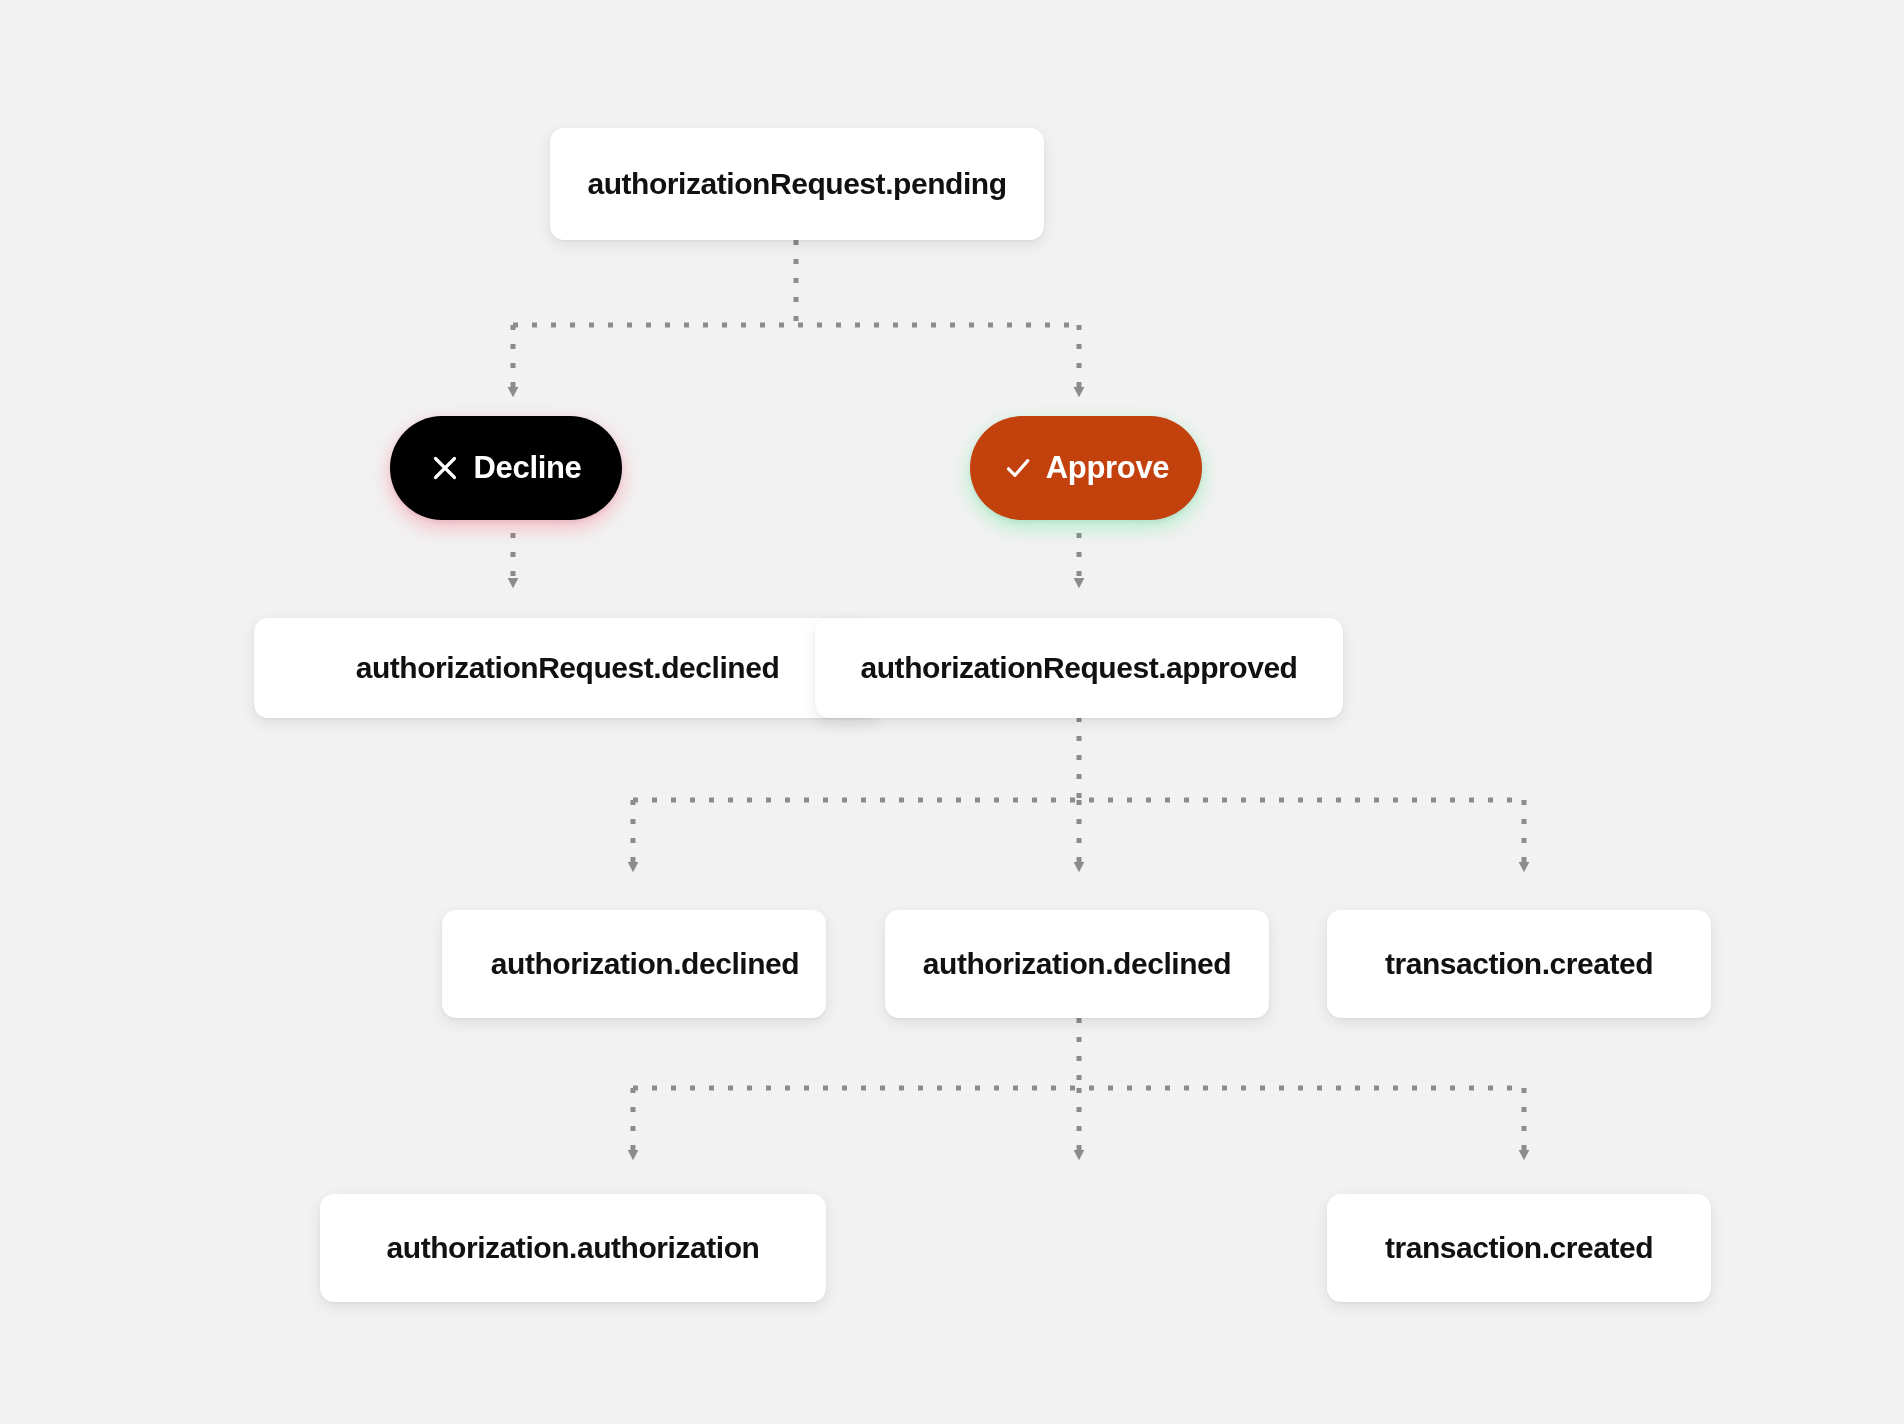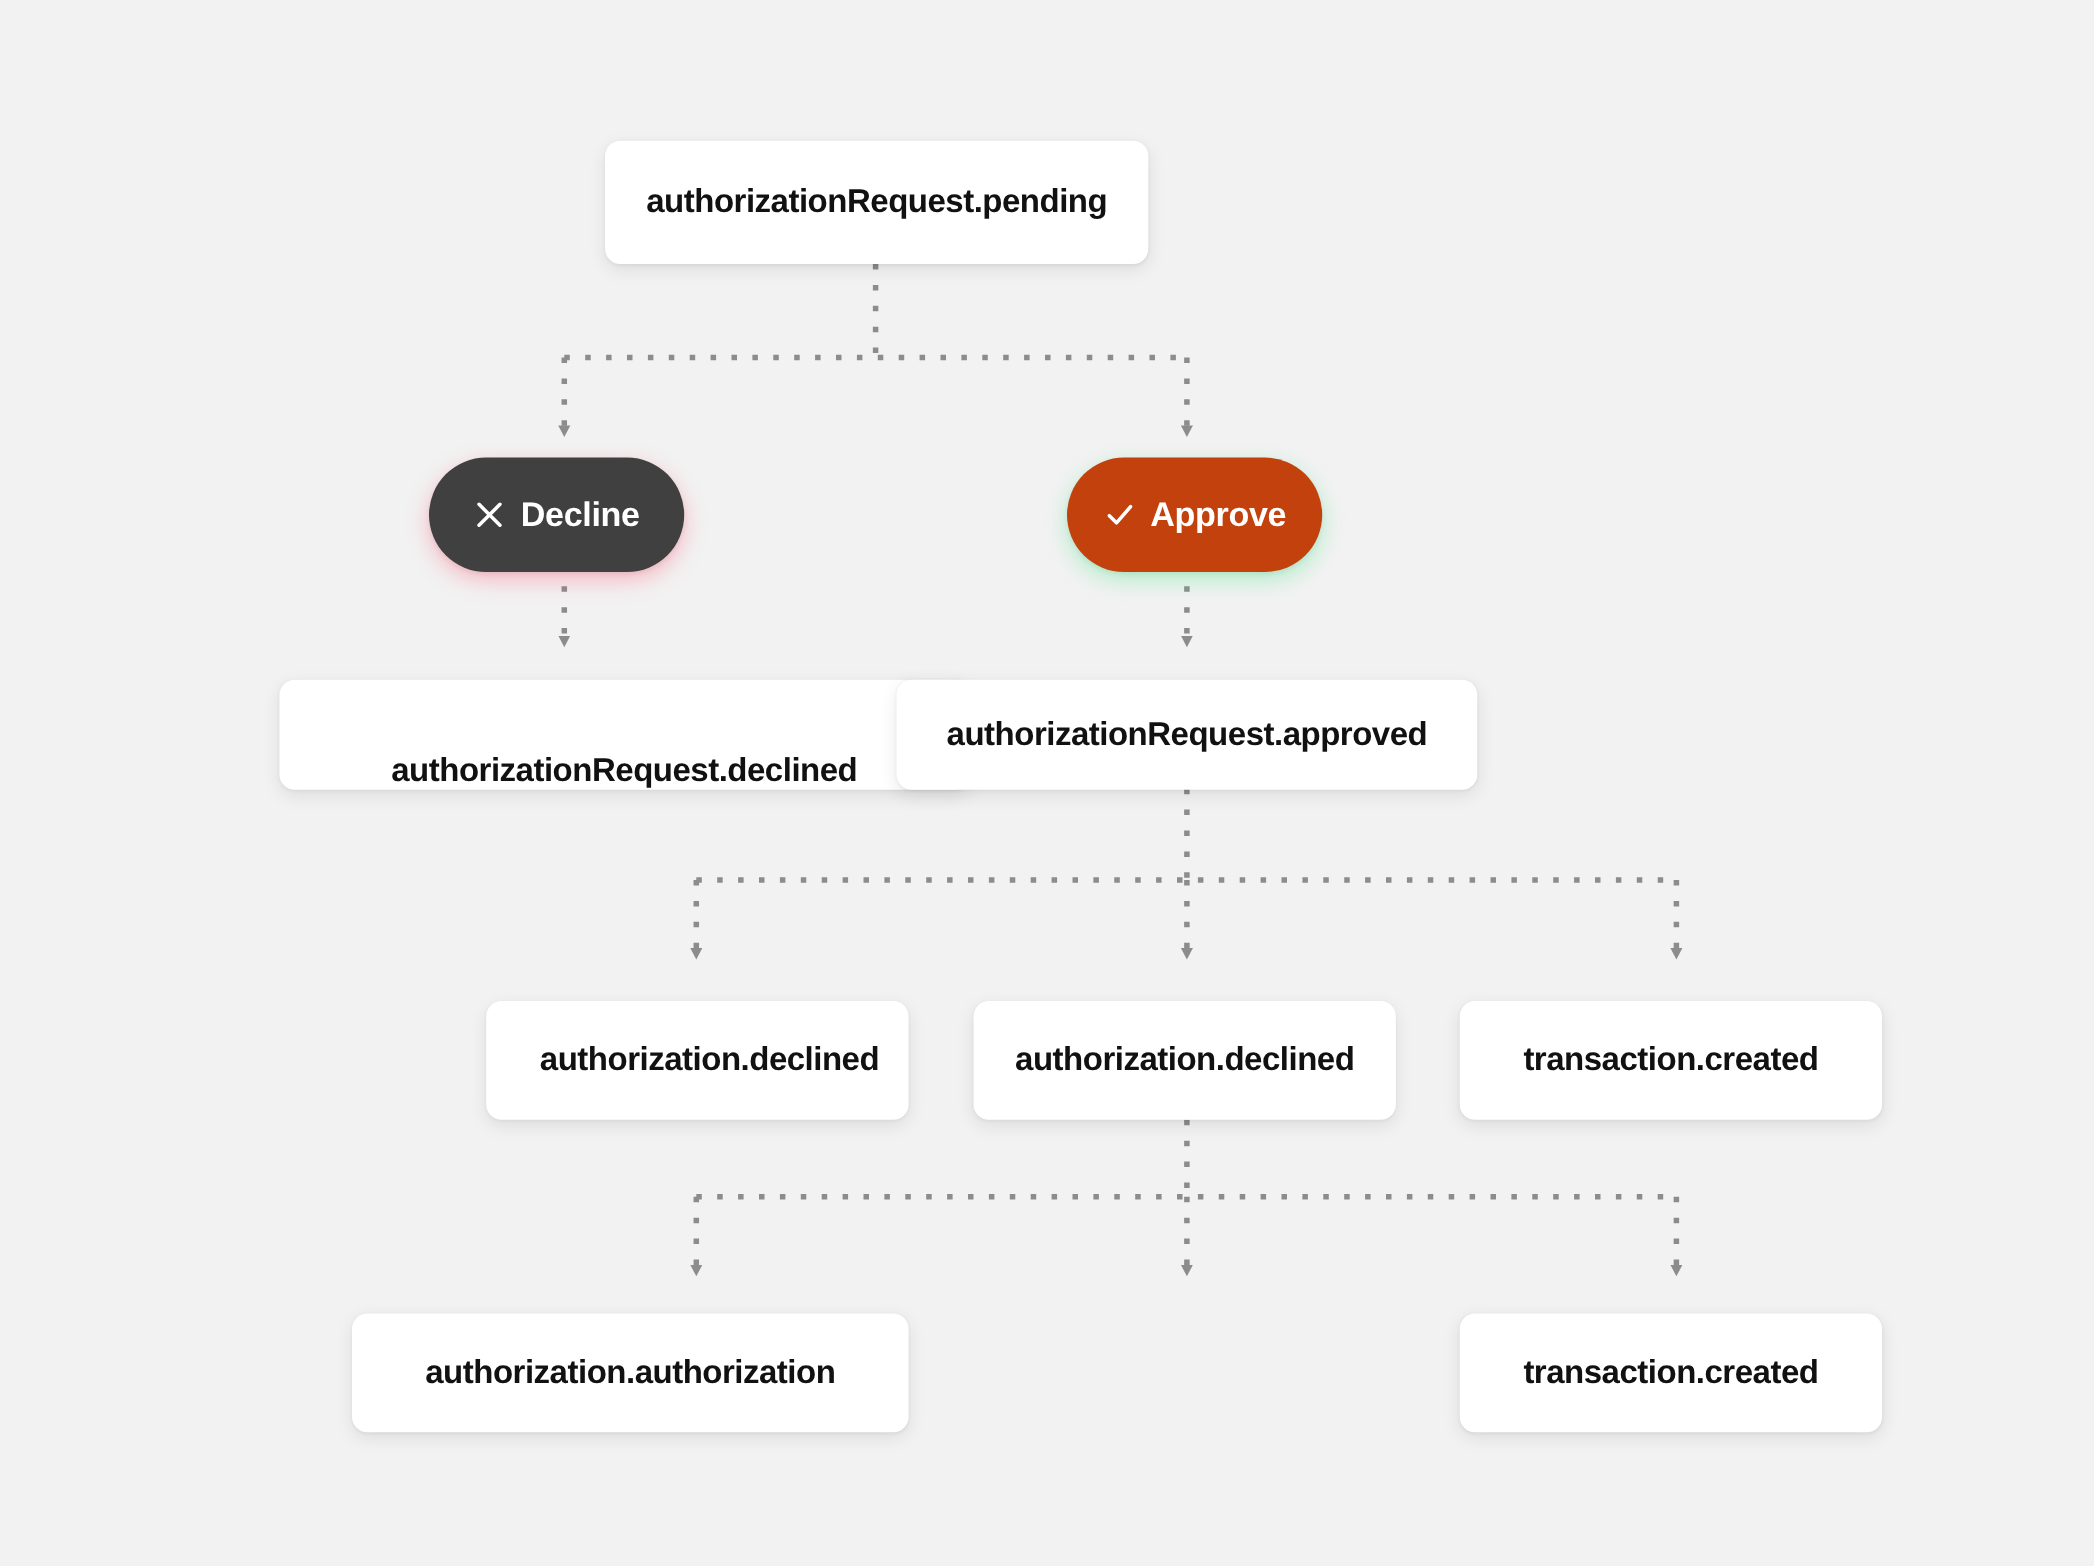--- a/index.html
+++ b/index.html
@@ -80,21 +80,21 @@
     align-items: center;
     justify-content: center;
     width: 30px;
     height: 30px;
     flex: 0 0 auto;
   }
 
   .pill .pill-icon svg { display: block; }
 
   .pill-decline {
-    background: #404040;
+    background: #000000;
     box-shadow: 0 7px 20px rgba(251,74,106,0.34),
                 0 2px 5px rgba(0,0,0,0.07);
   }
 
   .pill-approve {
     background: #c2410c;
     box-shadow: 0 7px 20px rgba(50,226,122,0.34),
                 0 2px 5px rgba(0,0,0,0.07);
   }
 </style>
@@ -154,21 +154,21 @@
 
     <div class="pill pill-approve" style="left:946px; top:416px; width:232px; height:104px;">
       <span class="pill-icon">
         <svg width="28" height="28" viewBox="0 0 28 28" xmlns="http://www.w3.org/2000/svg">
           <path d="M4.5 14.8 L11 21.3 L23.8 6.6" stroke="#ffffff" stroke-width="3.2" stroke-linecap="round" stroke-linejoin="round" fill="none"></path>
         </svg>
       </span>
       <span>Approve</span>
     </div>
 
-    <div class="node" style="left:230px; top:618px; width:627px; height:100px;align-items:flex-end;">
+    <div class="node" style="left:230px; top:618px; width:627px; height:100px;">
       <span>authorizationRequest.declined</span>
     </div>
 
     <div class="node" style="left:791px; top:618px; width:528px; height:100px;">
       <span>authorizationRequest.approved</span>
     </div>
 
     <div class="node" style="left:418px; top:910px; width:384px; height:108px;padding-left:48px;">
       <span>authorization.declined</span>
     </div>

